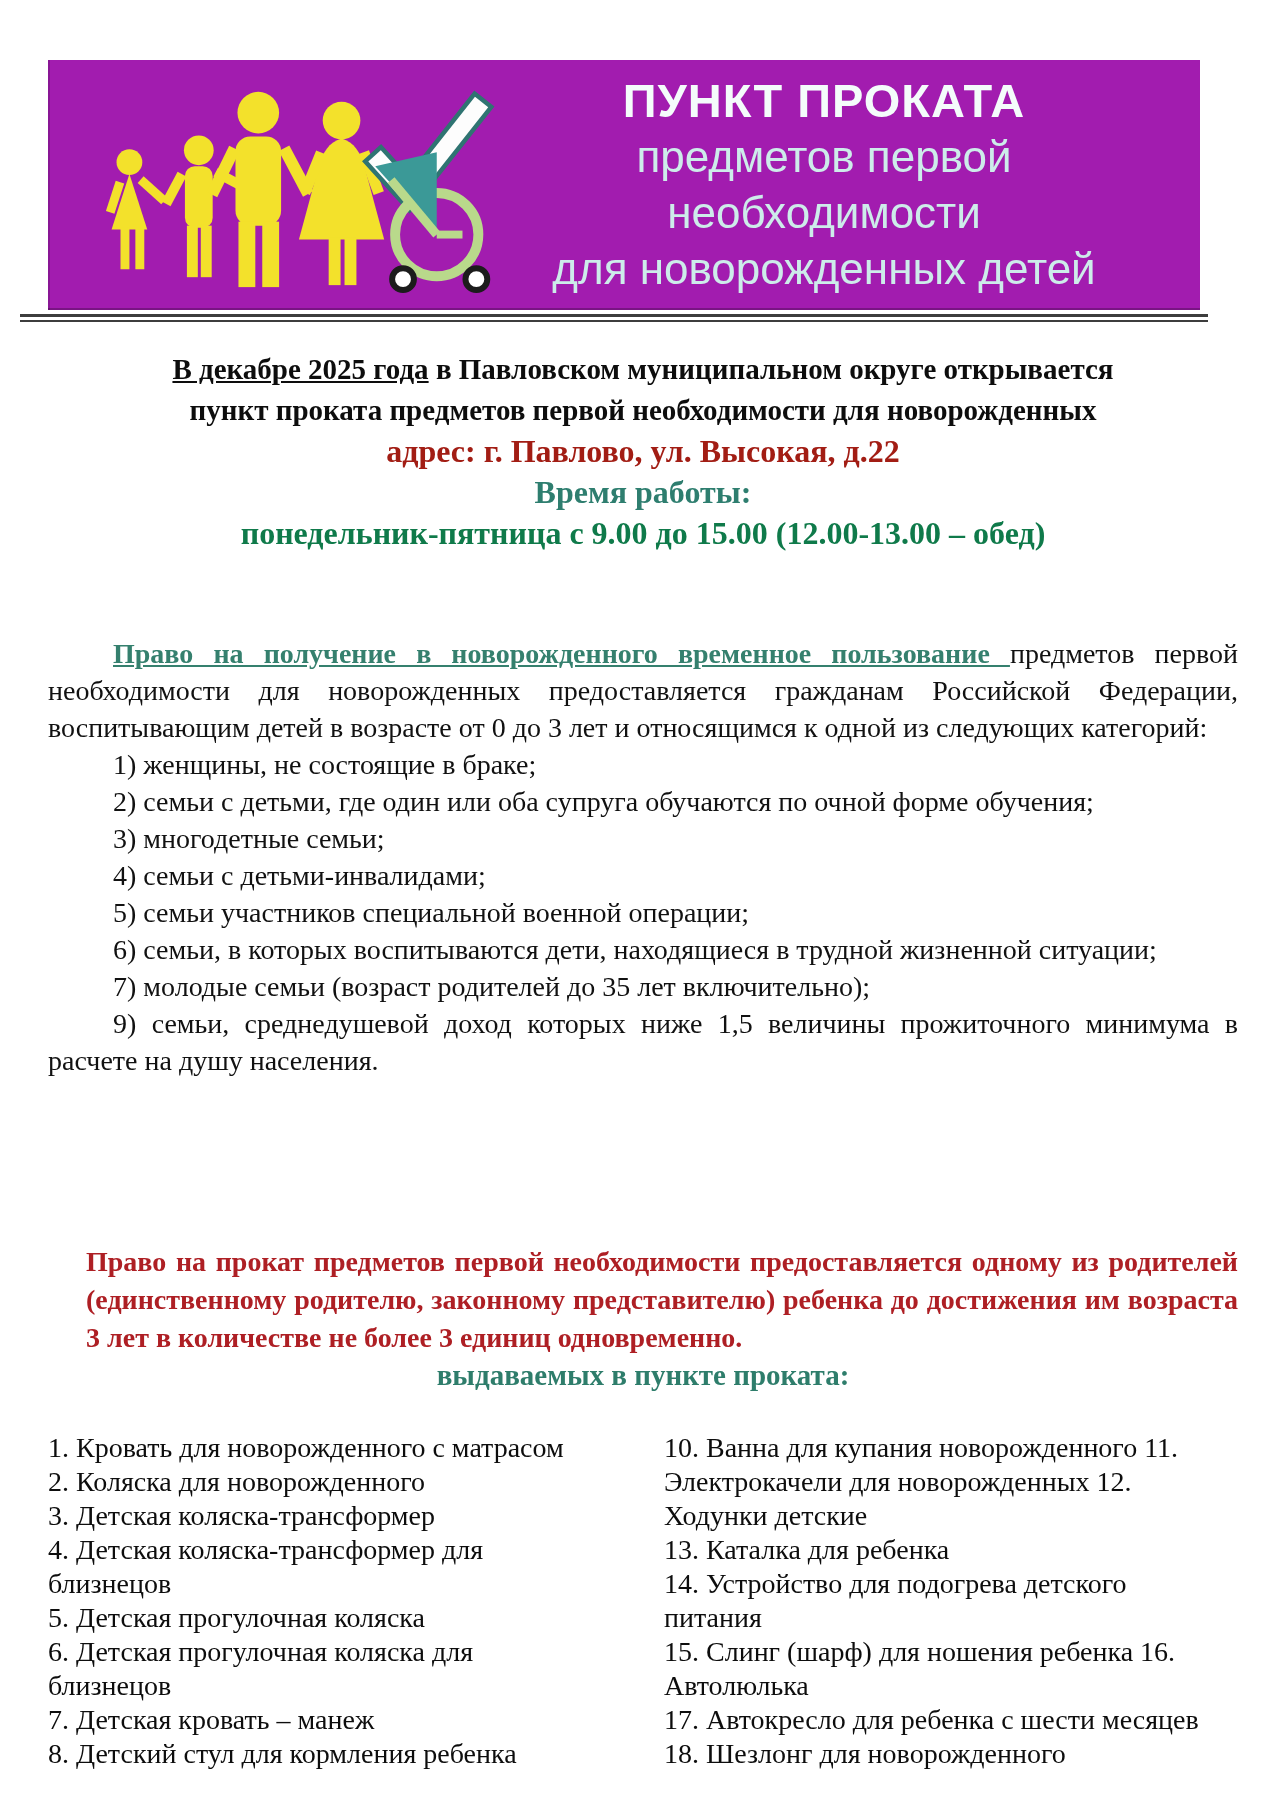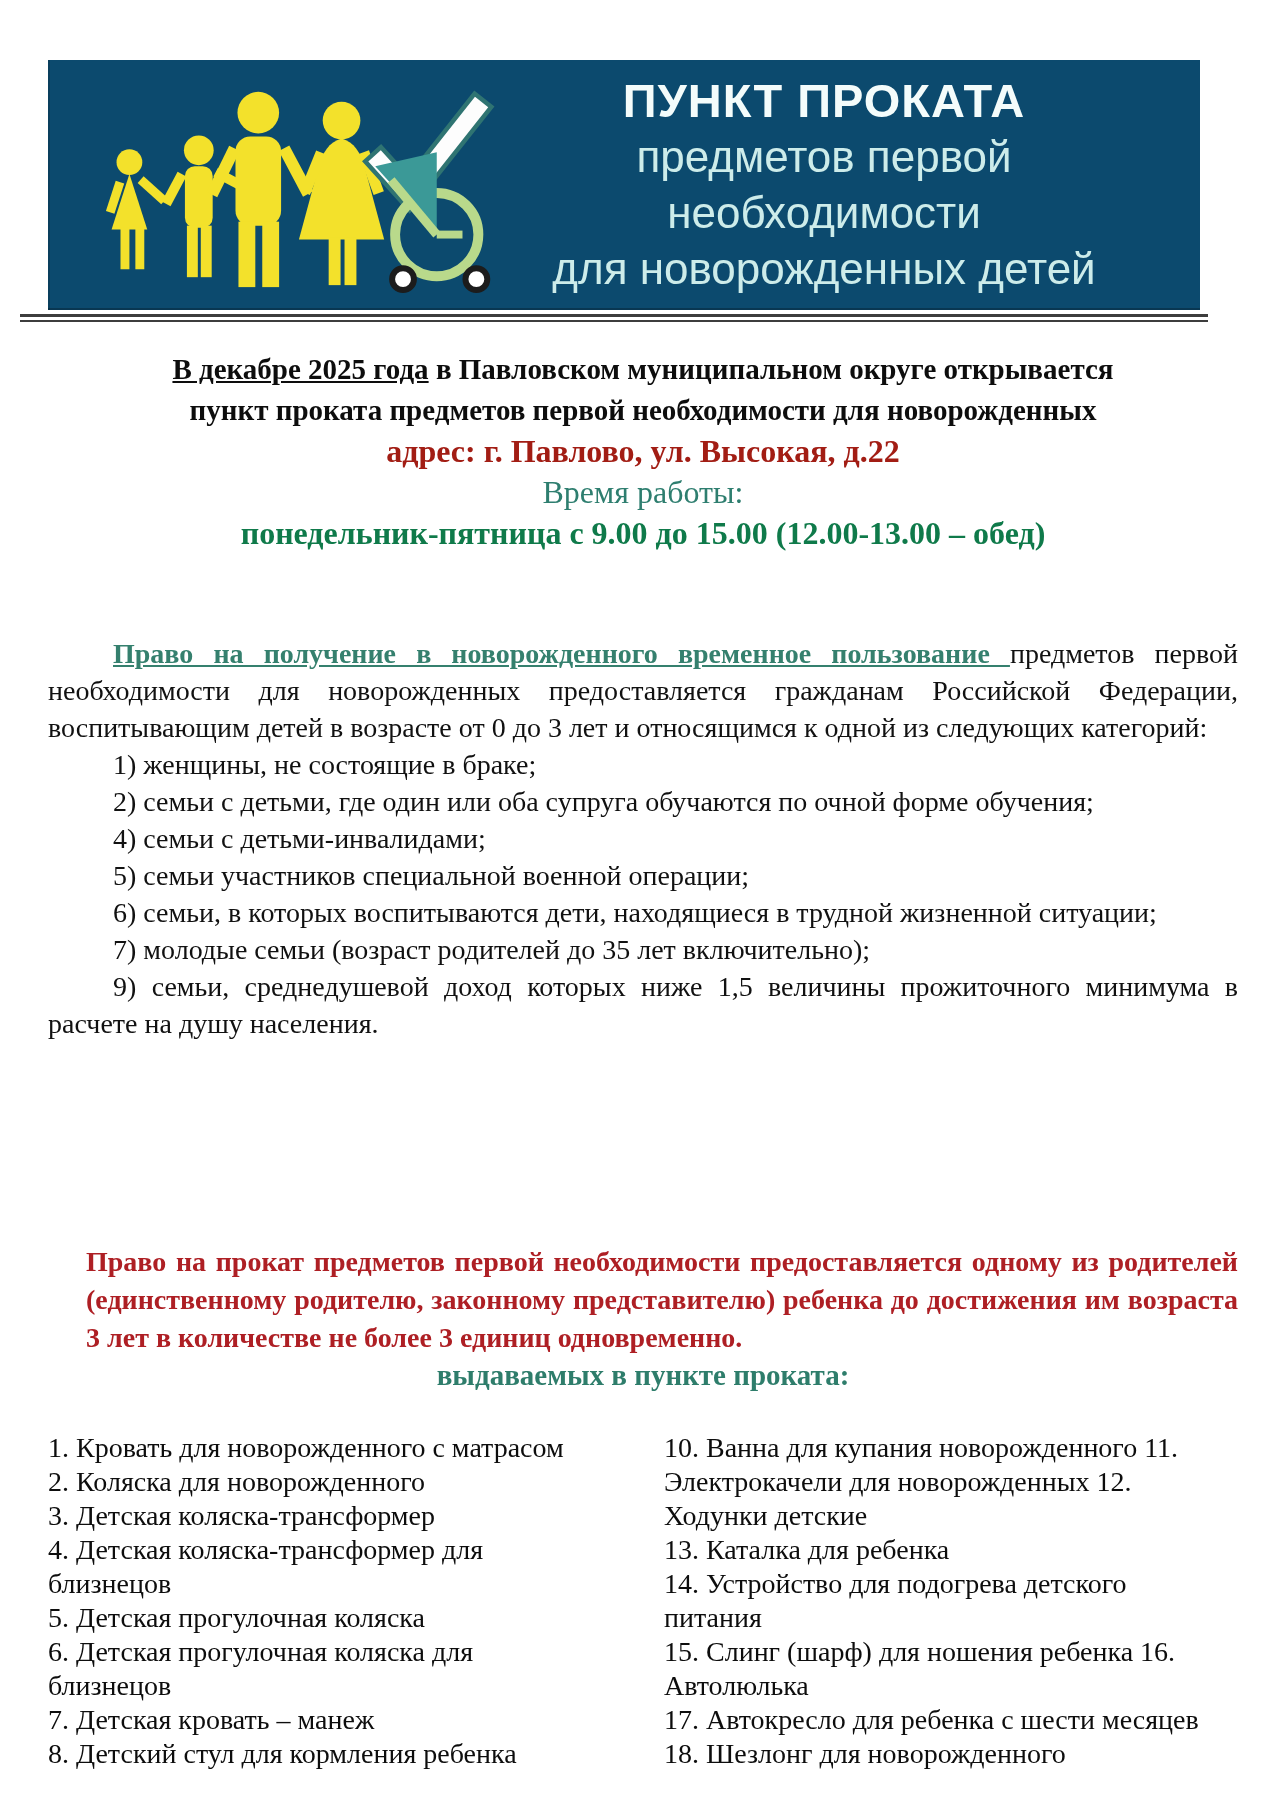--- a/index.html
+++ b/index.html
@@ -4,42 +4,42 @@
 <style>
   html,body{margin:0;padding:0;}
   body{
     width:1280px;height:1810px;background:#ffffff;overflow:hidden;
     font-family:"Liberation Serif","DejaVu Serif",serif;color:#111;
     position:relative;
   }
   
   .banner{
     position:absolute;left:48px;top:60px;width:1152px;height:250px;
-    background:#0c4a6e;display:flex;align-items:center;
+    background:#a21caf;display:flex;align-items:center;
     box-shadow:inset 0 -2px 0 rgba(0,0,0,.25), inset 2px 0 0 rgba(0,0,0,.15);
   }
   .banner-icon{width:410px;height:228px;margin-left:38px;flex:0 0 auto;}
   .banner-text{
     flex:1;text-align:center;padding-right:48px;
     font-family:"Liberation Sans","DejaVu Sans",sans-serif;line-height:56px;
   }
   .banner-title{font-size:47px;font-weight:bold;color:#f4fcfb;letter-spacing:1px;}
   .banner-sub{font-size:44px;font-weight:400;color:#cdecea;}
   
   .rule{
     position:absolute;left:20px;top:314px;width:1188px;height:3px;
     background:#ffffff;border-top:3px solid #3d3d3d;border-bottom:2px solid #3d3d3d;
   }
   
   .intro{position:absolute;left:48px;top:349px;width:1190px;text-align:center;}
   .intro .l{line-height:41px;white-space:nowrap;}
   .intro .black{font-size:29px;font-weight:bold;color:#0d0d0d;}
   .u{text-decoration:underline;}
   .addr{font-size:32px;font-weight:bold;color:#a21d14;}
-  .wt{font-size:32px;font-weight:normal;color:#2e7e6f;}
+  .wt{font-size:32px;font-weight:bold;color:#2e7e6f;}
   .sched{font-size:32px;font-weight:bold;color:#0f7a4a;}
   .phone{font-size:32px;font-weight:bold;color:#bb0b0b;}
   
   .elig{position:absolute;left:48px;top:635px;width:1190px;
         font-size:28px;line-height:37px;text-align:justify;}
   .lead{text-indent:65px;}
   .lead .hl{color:#35806e;font-weight:bold;text-decoration:underline;}
   .categories .cat{text-indent:65px;text-align:justify;}
   .categories .cat:nth-child(9){padding-left:35px;text-indent:30px;}
   
@@ -128,20 +128,21 @@
   <div class="l addr">адрес: г. Павлово, ул. Высокая, д.22</div>
   <div class="l wt">Время работы:</div>
   <div class="l sched">понедельник-пятница с 9.00 до 15.00 (12.00-13.00 – обед)</div>
 </div>
 
 <div class="elig">
   <div class="lead"><span class="hl">Право на получение в новорожденного временное пользование </span><span> предметов первой необходимости для новорожденных предоставляется гражданам Российской Федерации, воспитывающим детей в возрасте от 0 до 3 лет и относящимся к одной из следующих категорий:</span></div>
   <div class="categories">
       <div class="cat">1) женщины, не состоящие в браке;</div>
       <div class="cat">2) семьи с детьми, где один или оба супруга обучаются по очной форме обучения;</div>
+      <div class="cat">3) многодетные семьи;</div>
       <div class="cat">4) семьи с детьми-инвалидами;</div>
       <div class="cat">5) семьи участников специальной военной операции;</div>
       <div class="cat">6) семьи, в которых воспитываются дети, находящиеся в трудной жизненной ситуации;</div>
       <div class="cat">7) молодые семьи (возраст родителей до 35 лет включительно);</div>
       <div class="cat">9) семьи, среднедушевой доход которых ниже 1,5 величины прожиточного минимума в расчете на душу населения.</div>
     </div>
 </div>
 
 <div class="rental">Право на прокат предметов первой необходимости предоставляется одному из родителей (единственному родителю, законному представителю) ребенка до достижения им возраста 3 лет в количестве не более 3 единиц одновременно.</div>
 

